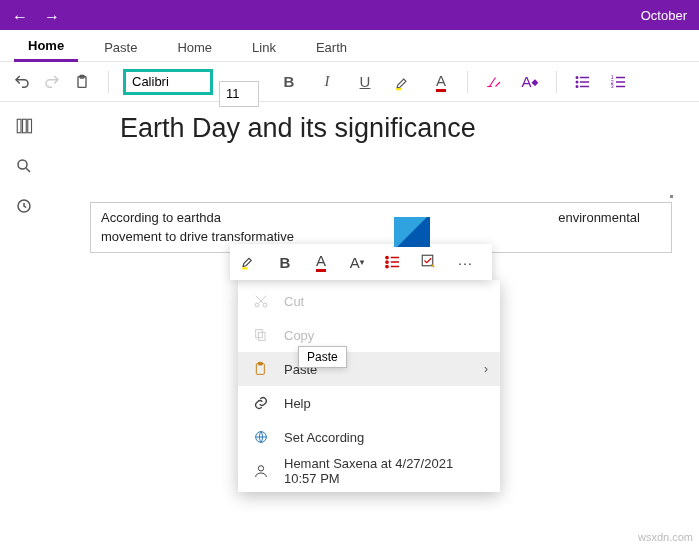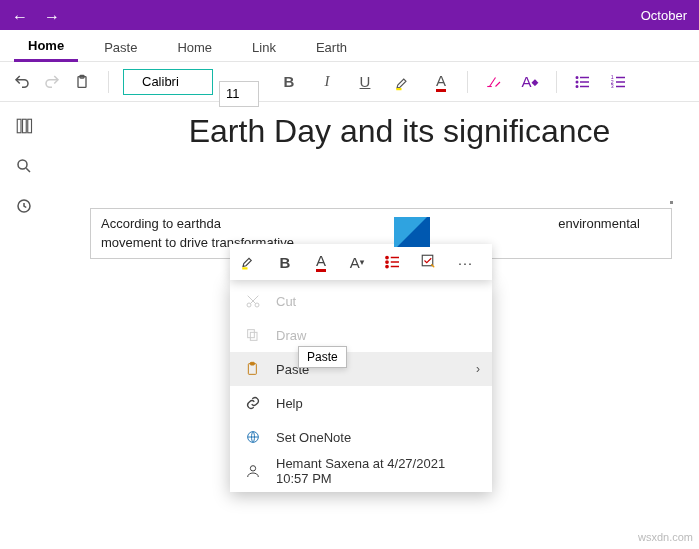--- a/index.html
+++ b/index.html
@@ -7,36 +7,36 @@
 .titlebar { height: 30px; background: #7719AA; display: flex; align-items: center; justify-content: space-between; padding: 0 12px; color: #fff; }
 .titlebar .nav { display: flex; gap: 16px; }
 .titlebar .nav span { font-size: 16px; cursor: pointer; }
 .titlebar .appname { font-size: 13px; font-weight: 400; }
 .tabs { height: 32px; display: flex; align-items: flex-end; gap: 12px; padding-left: 14px; border-bottom: 1px solid #e5e5e5; }
 .tabs .tab { font-size: 13px; color: #444; padding: 4px 14px 6px; cursor: pointer; }
 .tabs .tab.active { color: #000; font-weight: 600; border-bottom: 3px solid #7719AA; margin-bottom: -1px; }
 .ribbon { height: 40px; display: flex; align-items: center; gap: 10px; padding: 0 10px; border-bottom: 1px solid #e5e5e5; }
 .ribbon .grp { display: flex; align-items: center; gap: 6px; }
 .ribbon .ico { width: 24px; height: 24px; display: flex; align-items: center; justify-content: center; color: #555; font-size: 15px; cursor: pointer; }
-.ribbon .fontname { width: 90px; height: 26px; border: 1px solid #14b8a6; font-size: 13px; padding: 2px 18px; }
+.ribbon .fontname { width: 90px; height: 26px; border: 3px solid #14b8a6; font-size: 13px; padding: 2px 6px; }
 .ribbon .fontsize { width: 40px; height: 26px; border: 1px solid #ccc; font-size: 13px; padding: 2px 6px; margin-top: 24px; }
 .ribbon .bold { font-weight: bold; }
 .ribbon .italic { font-style: italic; font-family: serif; }
 .ribbon .sep { width: 1px; height: 22px; background: #e0e0e0; margin: 0 4px; }
 .sidebar { position: absolute; left: 0; top: 98px; width: 48px; height: 451px; display: flex; flex-direction: column; align-items: center; gap: 20px; padding-top: 18px; }
 .sidebar .sico { width: 20px; height: 20px; display: flex; align-items: center; justify-content: center; color: #555; cursor: pointer; }
 .page { position: absolute; left: 48px; top: 98px; right: 0; bottom: 0; padding: 14px 20px 0 72px; }
-.page h1 { font-size: 32px; font-weight: 400; color: #222; line-height: 1.2; text-align: center; }
+.page h1 { font-size: 27px; font-weight: 400; color: #222; line-height: 1.2; }
 .page .meta { display: flex; gap: 24px; font-size: 12px; color: #888; margin-top: 6px; border-top: 1px solid #eee; padding-top: 4px; width: 258px; }
 .container { border: 1px solid #ccc; margin-top: 58px; margin-left: -30px; width: 582px; padding: 6px 10px; font-size: 13px; color: #222; line-height: 1.4; position: relative; }
 .container .handle { position: absolute; top: -8px; right: -2px; width: 3px; height: 3px; background: #888; }
 .bluebox { position: absolute; left: 394px; top: 217px; width: 36px; height: 30px; background: linear-gradient(135deg,#2fa3e0 0%,#2fa3e0 49%,#0058b0 51%,#0058b0 100%); z-index: 5; }
 .minitool { position: absolute; left: 230px; top: 244px; width: 262px; height: 36px; background: #fff; box-shadow: 0 2px 10px rgba(0,0,0,.2); display: flex; align-items: center; padding: 0 8px; gap: 14px; z-index: 4; }
 .minitool .mico { width: 22px; height: 22px; display: flex; align-items: center; justify-content: center; color: #444; font-size: 15px; cursor: pointer; }
-.contextmenu { position: absolute; left: 230px; top: 280px; width: 262px; background: #fff; box-shadow: 0 4px 16px rgba(0,0,0,.25); z-index: 3; padding: 4px 0; }
+.contextmenu { position: absolute; left: 238px; top: 280px; width: 262px; background: #fff; box-shadow: 0 4px 16px rgba(0,0,0,.25); z-index: 3; padding: 4px 0; }
 .contextmenu .mitem { display: flex; align-items: center; height: 34px; padding: 0 14px 0 14px; font-size: 13px; color: #333; cursor: pointer; gap: 14px; position: relative; }
 .contextmenu .mitem.disabled { color: #bbb; cursor: default; }
 .contextmenu .mitem.hover { background: #eee; }
 .contextmenu .micon { width: 18px; height: 18px; display: flex; align-items: center; justify-content: center; flex-shrink: 0; }
 .contextmenu .arrow { position: absolute; right: 12px; color: #555; font-size: 12px; }
 .tooltip { position: absolute; left: 298px; top: 346px; background: #fff; border: 1px solid #bbb; padding: 3px 8px; font-size: 12px; z-index: 6; box-shadow: 0 2px 6px rgba(0,0,0,.15); }
 svg { display: block; }
 .watermark { position: absolute; right: 6px; bottom: 6px; font-size: 11px; color: #bbb; }
 </style>
 </head>
@@ -216,21 +216,21 @@
       </div>
     <span>Cut</span>
   </div>
   <div class="mitem disabled">
     <div class="micon">
         <svg width="16" height="16" viewBox="0 0 24 24" fill="none" stroke="#ccc" stroke-width="1.5">
           <rect x="4" y="4" width="10" height="12"></rect>
           <rect x="8" y="8" width="10" height="12"></rect>
         </svg>
       </div>
-    <span>Draw</span>
+    <span>Copy</span>
   </div>
   <div class="mitem hover">
     <div class="micon">
         <svg width="16" height="16" viewBox="0 0 24 24" fill="none" stroke="#c5801a" stroke-width="1.5">
           <rect x="5" y="4" width="12" height="16" rx="1"></rect>
           <rect x="8" y="2" width="6" height="4" rx="1" fill="#c5801a"></rect>
         </svg>
       </div>
     <span>Paste</span>
     <span class="arrow">›</span>
@@ -244,21 +244,21 @@
       </div>
     <span>Help</span>
   </div>
   <div class="mitem">
     <div class="micon">
         <svg width="16" height="16" viewBox="0 0 24 24" fill="none" stroke="#2a7ab8" stroke-width="1.5">
           <circle cx="12" cy="12" r="8"></circle>
           <path d="M4 12h16M12 4c3 3 3 13 0 16M12 4c-3 3-3 13 0 16"></path>
         </svg>
       </div>
-    <span>Set OneNote</span>
+    <span>Set According</span>
   </div>
   <div class="mitem">
     <div class="micon">
         <svg width="16" height="16" viewBox="0 0 24 24" fill="none" stroke="#444" stroke-width="1.5">
           <circle cx="12" cy="8" r="4"></circle>
           <path d="M4 21c0-4 4-6 8-6s8 2 8 6"></path>
         </svg>
       </div>
     <span>Hemant Saxena at 4/27/2021 10:57 PM</span>
   </div>

